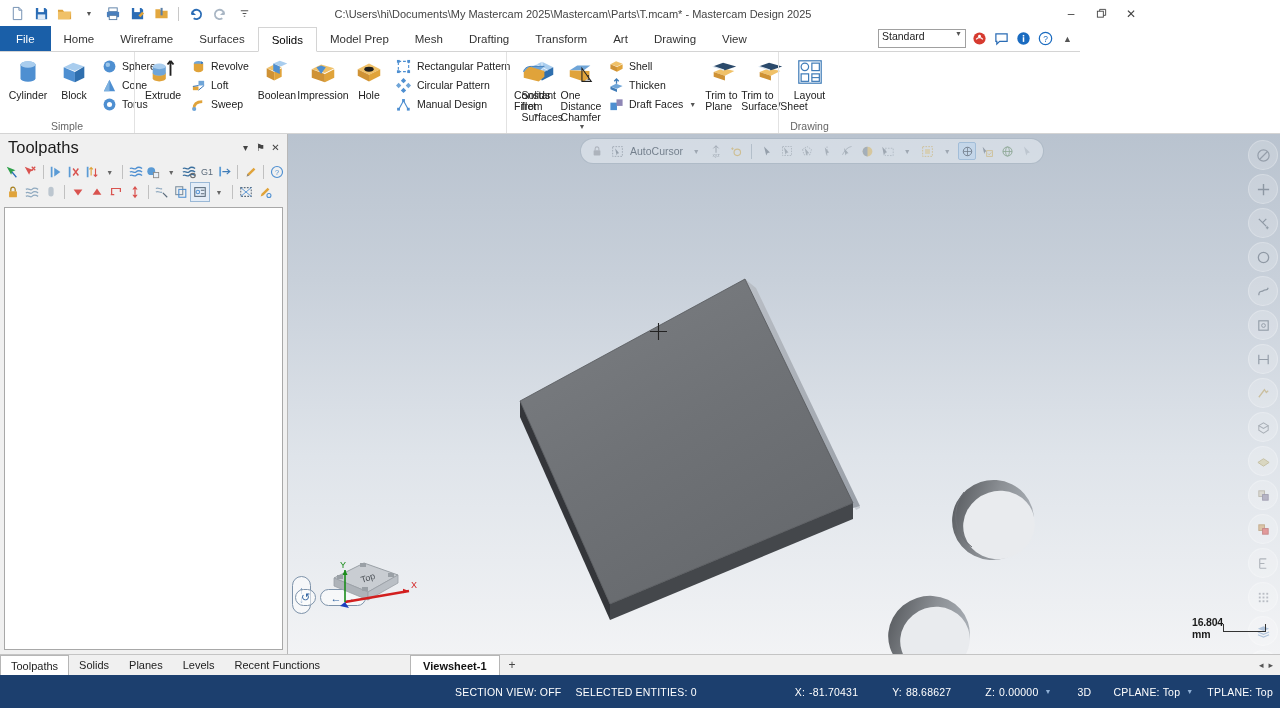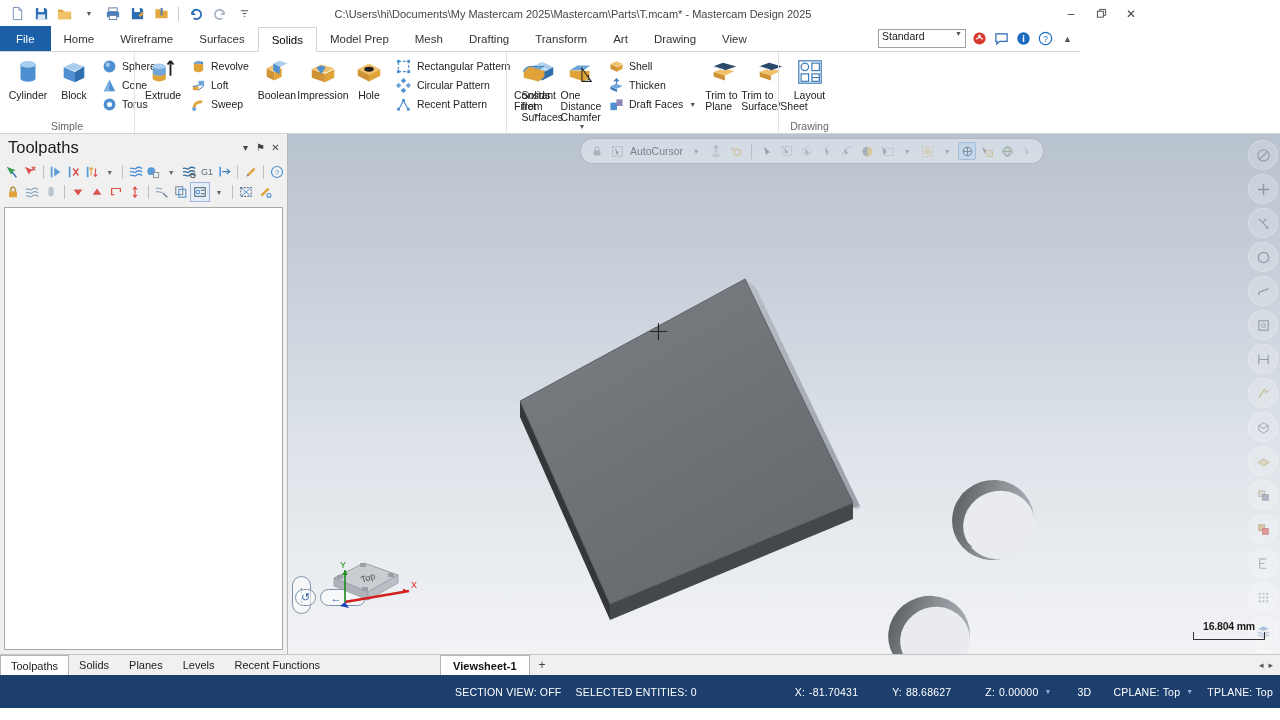--- a/index.html
+++ b/index.html
@@ -169,39 +169,39 @@
   }
   .pillh {
     position: absolute; left: 28px; bottom: 8px;
     width: 46px; height: 17px; border-radius: 9px;
     border: 1px solid #7e93aa; background: rgba(255,255,255,0.55);
     display: flex; align-items: center; justify-content: center; gap: 3px;
     color: #2b5f9e; font-size: 11px;
   }
   .scalebar {
     position: absolute; right: 14px; bottom: 14px; width: 74px;
-    display: flex; flex-direction: column; align-items: center;
+    display: flex; flex-direction: row; align-items: center;
   }
   .scalebar .txt { font-size: 10.5px; color: #1b1b1b; font-weight: bold; letter-spacing: -.2px; }
   .scalebar .bar { width: 72px; height: 8px; border: 1px solid #333; border-top: none; }
   .crosshair { position: absolute; left: 362px; top: 189px; width: 17px; height: 17px; }
 
   
   .bottomtabs {
     position: absolute; top: 654px; left: 0; width: 1280px; height: 21px;
     background: #f0f0f0; border-top: 1px solid #c4c4c4;
     display: flex; align-items: stretch;
   }
   .btab {
     padding: 0 10px; display: flex; align-items: center; font-size: 11px; color: #222;
     cursor: default;
   }
   .btab.sel { background: #ffffff; border: 1px solid #b6b6b6; border-bottom: none; }
   .vsheet-area {
-    margin-left: 110px; display: flex; align-items: stretch;
+    margin-left: 80px; display: flex; align-items: stretch;
   }
   .vsheet {
     padding: 0 12px; display: flex; align-items: center; font-size: 11px; font-weight: bold;
     color: #111; background: #ffffff; border: 1px solid #b6b6b6; border-bottom: none;
   }
   .vsheet-plus {
     padding: 0 9px; display: flex; align-items: center; font-size: 12px; color: #444;
   }
   .bt-right { margin-left: auto; display: flex; align-items: center; gap: 5px; padding-right: 7px; }
   .bt-arrow { font-size: 9px; color: #555; }
@@ -532,21 +532,21 @@
           </div>
           <div class="smallbtn">
             <div class="icon20">
               <svg width="15" height="15" viewBox="0 0 16 16">
                   <path d="M3 13L8 4l5 9" stroke="#4e8fd1" stroke-width="1.2" fill="none"></path>
                   <rect x="1.2" y="11.5" width="3" height="3" fill="#4e8fd1"></rect>
                   <rect x="6.5" y="2.2" width="3" height="3" fill="#4e8fd1"></rect>
                   <rect x="11.6" y="11.5" width="3" height="3" fill="#4e8fd1"></rect>
                 </svg>
             </div>
-            <span class="lbl">Recent Pattern</span>
+            <span class="lbl">Manual Design</span>
           </div>
         </div>
         <div class="bigbtn" style="margin-left:4px;">
           <div class="icon32">
             <svg width="30" height="30" viewBox="0 0 32 32">
                 <path d="M4 11l12-6 12 6-12 6z" fill="#a9cdee"></path>
                 <path d="M4 11v8l12 6v-8z" fill="#4e8fd1"></path>
                 <path d="M16 17v8l12-6v-8z" fill="#2f6fae"></path>
                 <path d="M10 8l12 6M4 15l12 6M16 5v12" stroke="#fff" stroke-width=".9" opacity=".85"></path>
               </svg>

